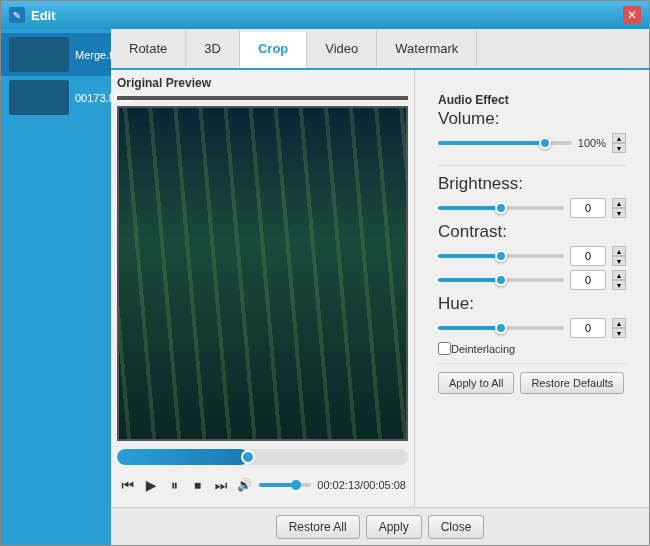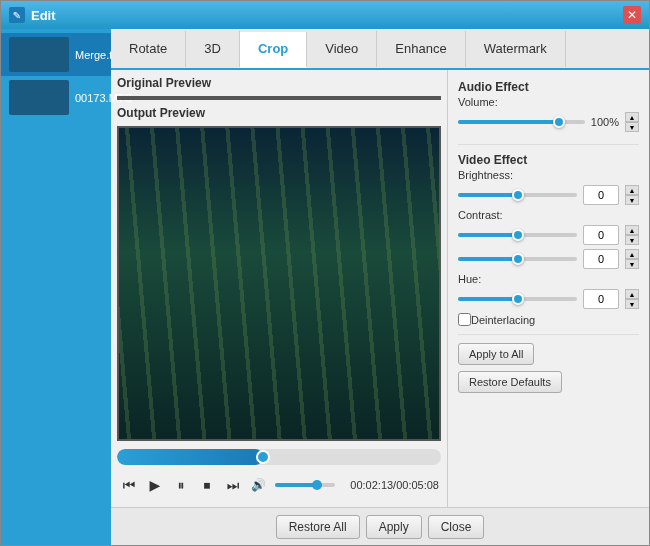--- a/index.html
+++ b/index.html
@@ -242,22 +242,22 @@
       background: #2a9fd6;
       border-radius: 50%;
     }
     .time-display {
       font-size: 11px;
       color: #333;
       margin-left: auto;
       white-space: nowrap;
     }
     .right-panel {
-      width: 202px;
-      padding: 10px;
+      width: 235px;
+      padding: 23px;
       background: #f0f0f0;
       border-left: 1px solid #ccc;
       display: flex;
       flex-direction: column;
       gap: 6px;
       overflow-y: auto;
       flex-shrink: 0;
     }
     .section-title {
       font-size: 12px;
@@ -265,21 +265,21 @@
       color: #333;
       margin-bottom: 2px;
     }
     .control-row {
       display: flex;
       align-items: center;
       gap: 6px;
       margin-bottom: 4px;
     }
     .control-label {
-      font-size: 11px;
+      font-size: 17px;
       color: #333;
       width: 65px;
       flex-shrink: 0;
     }
     .slider-track {
       flex: 1;
       height: 4px;
       background: #ccc;
       border-radius: 2px;
       position: relative;
@@ -412,40 +412,38 @@
       </div>
     </div>
 
     <div class="content">
 
       <div class="tab-bar">
         <div class="tab">Rotate</div>
         <div class="tab">3D</div>
         <div class="tab active">Crop</div>
         <div class="tab">Video</div>
-        <div class="tab">Enhance</div>
         <div class="tab">Watermark</div>
       </div>
 
       <div class="main-area">
 
         <div class="preview-area">
 
           <div class="preview-section">
             <div class="preview-label">Original Preview</div>
             <div class="video-preview video-preview-top">
               <div class="video-content">
                 <div class="plant-visual"></div>
 
               </div>
             </div>
           </div>
 
           <div class="preview-section" style="margin-top:6px; flex:1;">
-            <div class="preview-label">Output Preview</div>
             <div class="video-preview video-preview-bottom" style="flex:1; min-height:130px;">
               <div class="video-content" style="height:100%;">
                 <div class="plant-visual"></div>
               </div>
             </div>
           </div>
 
           <div style="margin-top:4px;">
             <div class="progress-bar-container">
               <div class="progress-bar-fill"></div>
@@ -484,21 +482,20 @@
               <div class="spinner">
                 <div class="spin-btn">▲</div>
                 <div class="spin-btn">▼</div>
               </div>
             </div>
           </div>
 
           <div class="section-divider"></div>
 
           <div>
-            <div class="section-title">Video Effect</div>
 
             <div class="control-row">
               <span class="control-label">Brightness:</span>
             </div>
             <div class="control-row">
               <div class="slider-track" style="flex:1;">
                 <div class="slider-fill-blue" style="width:50%;"></div>
                 <div class="slider-thumb-circle" style="left:50%;"></div>
               </div>
               <input class="number-input" type="text" value="0" style="">

